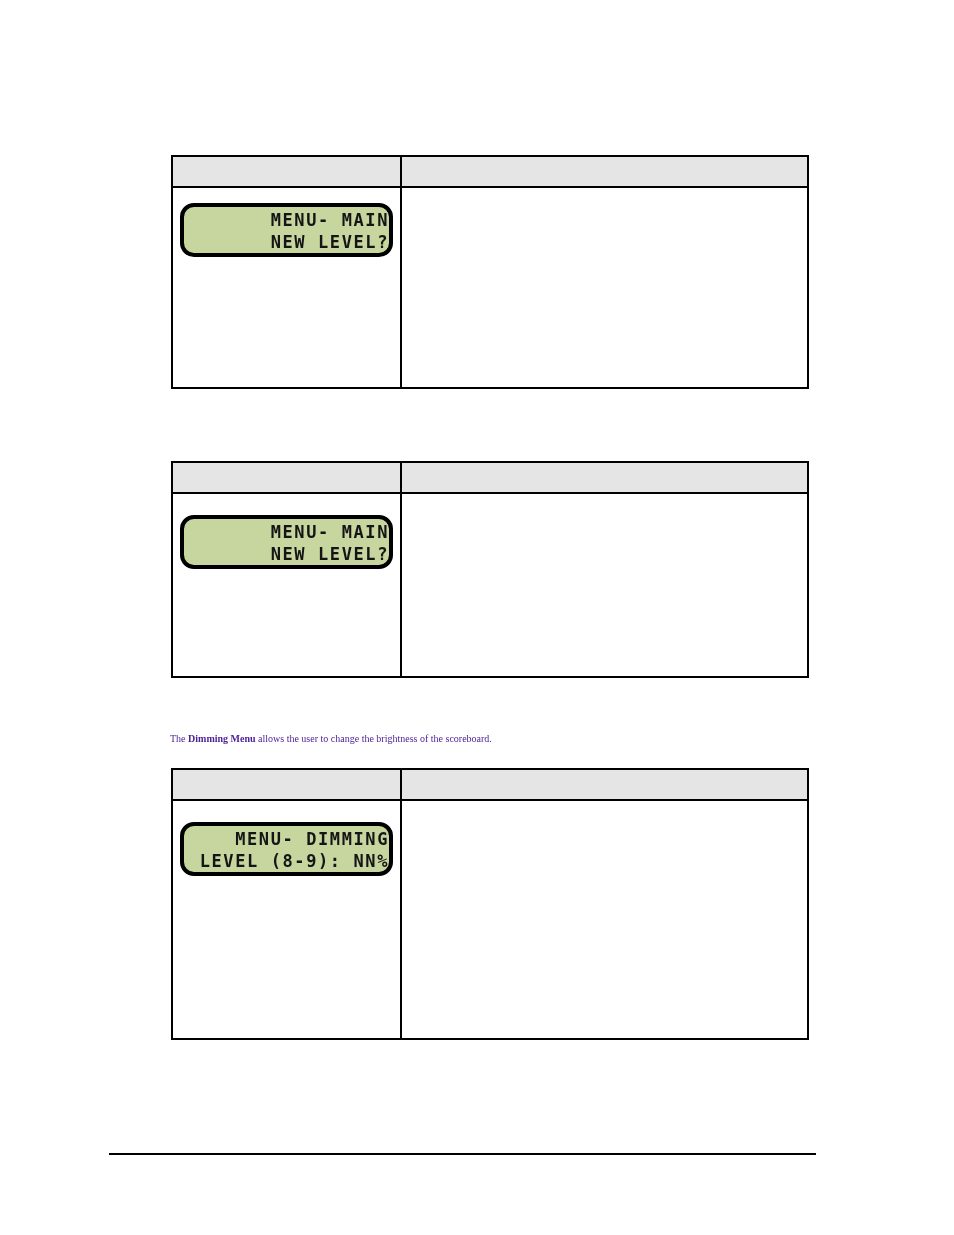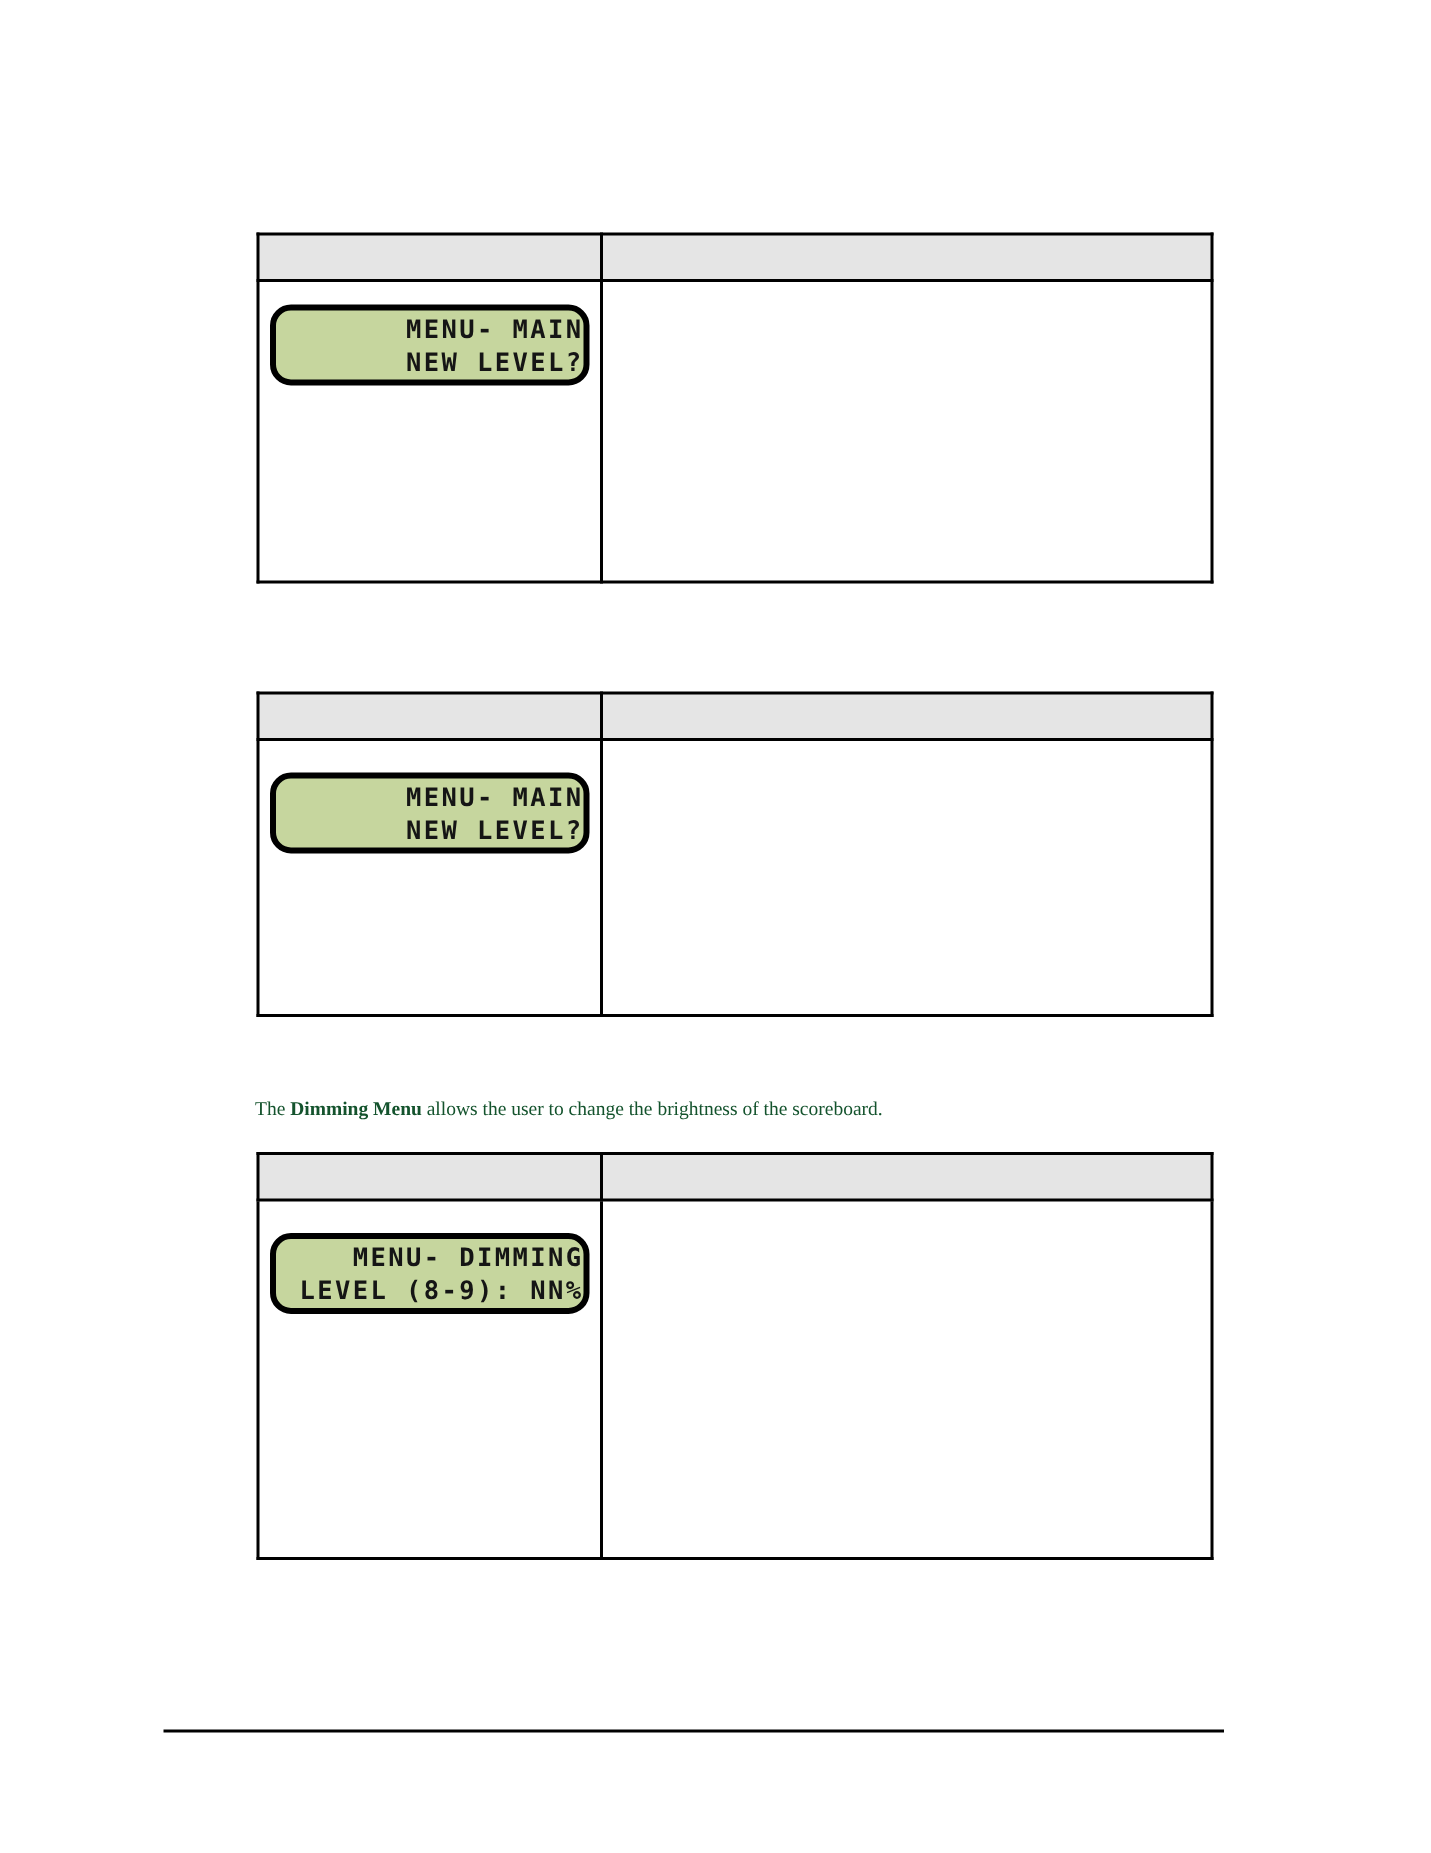--- a/index.html
+++ b/index.html
@@ -56,23 +56,23 @@
   #table-dimming  { top: 768px; }
   .row-a td { height: 201px; }
   .row-b td { height: 184px; }
   .row-c td { height: 239px; }
   .para {
     position: absolute;
     left: 170px;
     top: 729px;
     width: 640px;
     font-family: "Liberation Serif", serif;
-    font-size: 13px;
+    font-size: 10px;
     line-height: 19px;
-    color: #14532d;
+    color: #4c1d95;
   }
   .footer-rule {
     position: absolute;
     left: 109px;
     top: 1153px;
     width: 707px;
     height: 2px;
     background: #000000;
   }
 </style>

